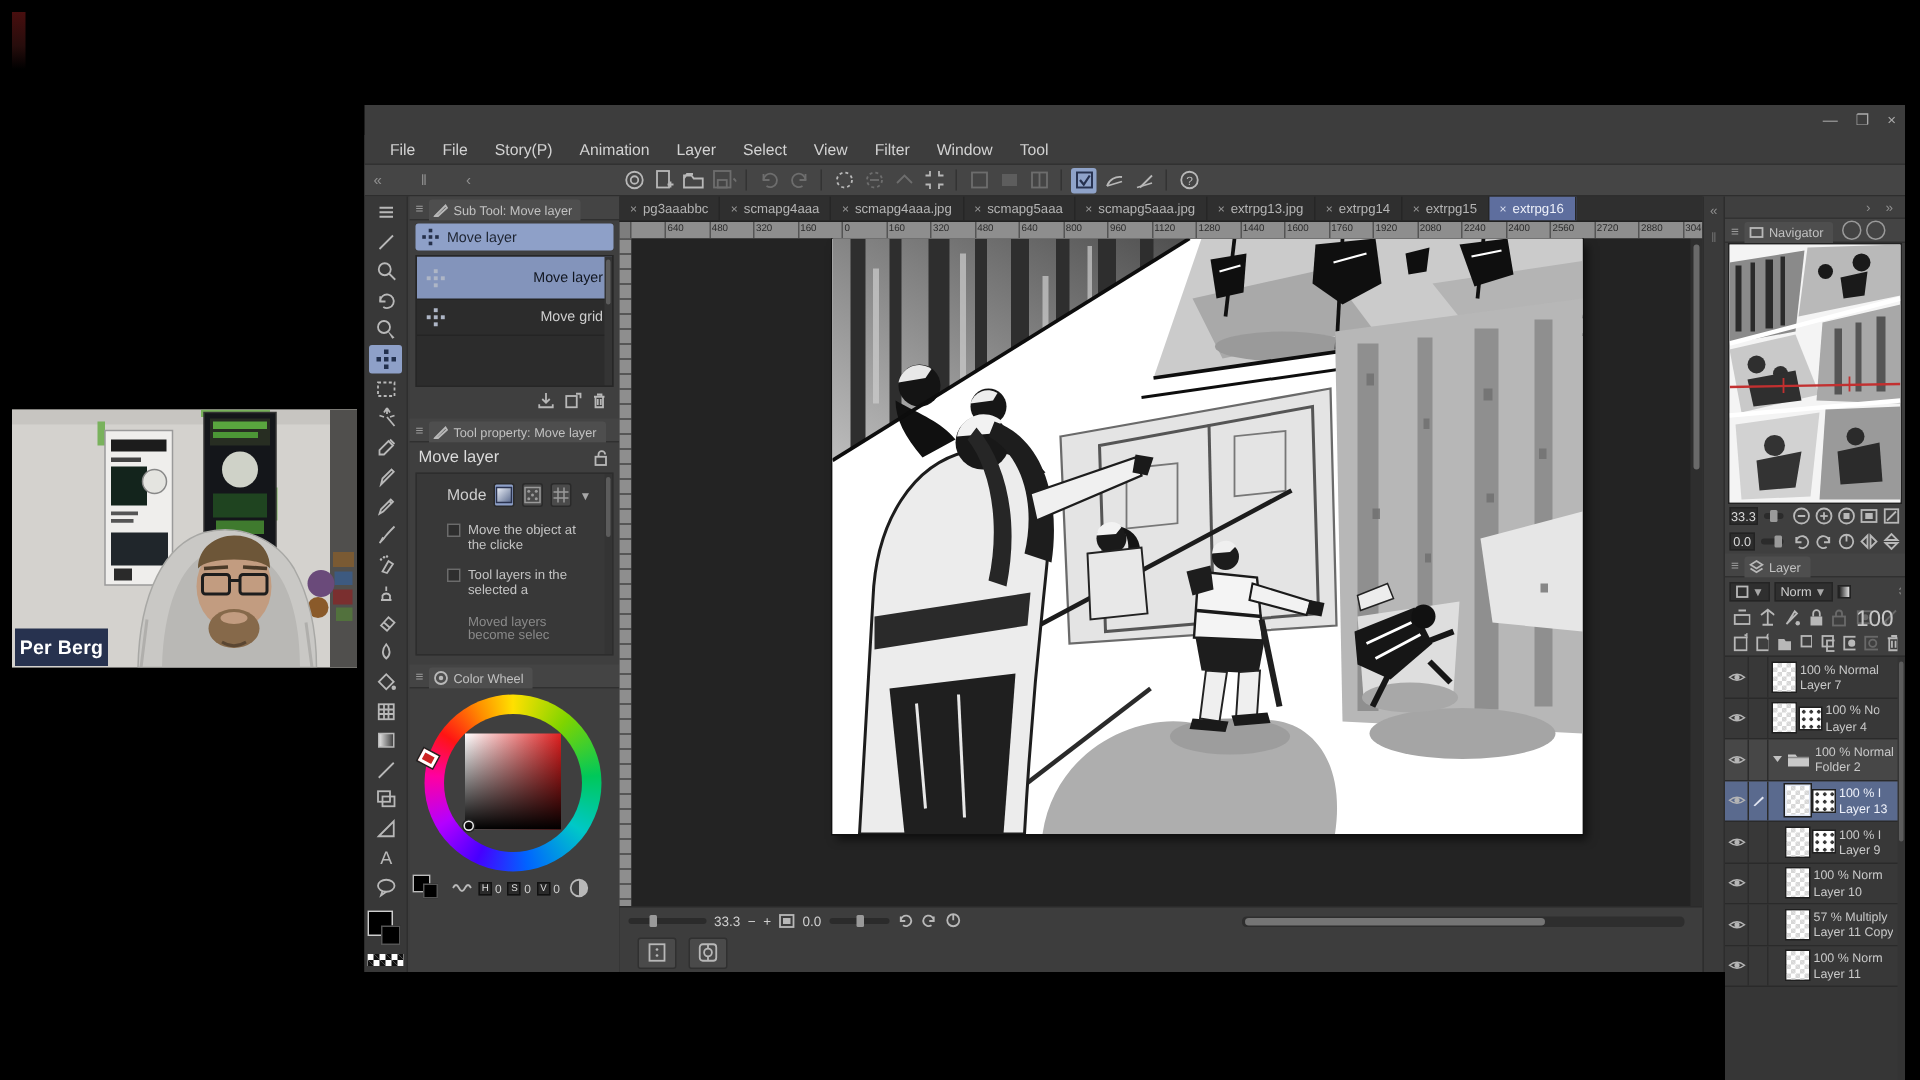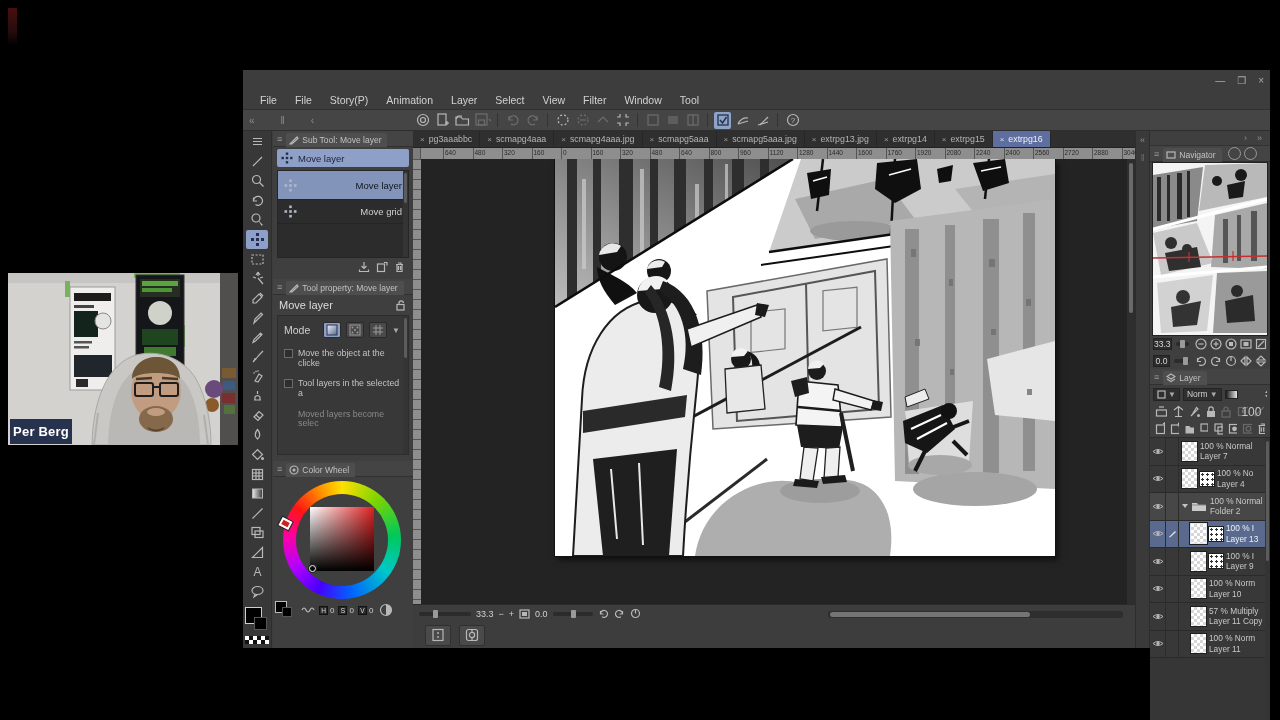--- a/index.html
+++ b/index.html
@@ -34,21 +34,21 @@
   
   #subtool-cur{display:flex;align-items:center;gap:5px;height:18px;background:#8ea0c8;color:#1d2330;margin:2px 4px 0 4px;padding:0 4px;font-size:9.5px;border-radius:2px;}
   #subtool-list{margin:3px 4px 0 4px;background:#2c2c2c;border:1px solid #262626;height:88px;position:relative;overflow:hidden;}
   .st-row{display:flex;align-items:center;height:29px;border-bottom:1px solid #242424;padding:0 6px;font-size:9.5px;color:#cfcfcf;}
   .st-row .lab{flex:1;text-align:right;}
   .st-row.sel{background:#8394bb;color:#10151f;}
   .st-row.short{height:24px;}
   #subtool-foot{display:flex;justify-content:flex-end;gap:6px;padding:3px 8px 0 0;}
   
   #tprop-title{display:flex;align-items:center;justify-content:space-between;padding:4px 6px 2px 6px;font-size:11px;color:#dcdcdc;}
-  #tprop-body{margin:2px 4px 0 4px;background:#383838;border:1px solid #2d2d2d;padding:6px 6px;height:140px;position:relative;}
+  #tprop-body{margin:2px 4px 0 4px;background:#383838;border:1px solid #2d2d2d;padding:6px 20px;height:122px;position:relative;}
   #mode-row{display:flex;align-items:center;gap:5px;}
   #mode-row .mlab{font-size:10.5px;color:#cfcfcf;width:34px;}
   .modebtn{width:18px;height:16px;border:1px solid #2a2a2a;background:#4a4a4a;display:flex;align-items:center;justify-content:center;border-radius:2px;}
   .modebtn.sel{background:#8ea0c8;}
   .chev{color:#a8a8a8;font-size:8px;}
   .opt{display:flex;gap:5px;align-items:flex-start;margin-top:11px;font-size:8.8px;color:#c4c4c4;line-height:1.1;}
   .cbox{width:9px;height:9px;border:1px solid #6b6b6b;background:#2e2e2e;flex:0 0 auto;margin-top:0;}
   .opt.dim{color:#8a8a8a;padding-left:14px;}
   
   #wheelwrap{position:relative;width:128px;height:118px;margin:4px auto 0 auto;}
@@ -1094,21 +1094,21 @@
           <svg width="9" height="9">
             <rect x="1" y="1" width="7" height="7" class="ic"></rect>
           </svg>
           <span class="chev">▼</span>
         </div>
       <div class="drop">
           <span>Norm</span>
           <span class="chev">▼</span>
         </div>
       <div id="opacity-sl"></div>
-      <span style="font-size:12px;margin-top:36px;">100</span>
+      <span style="font-size:15px;margin-top:36px;">100</span>
       <svg width="7" height="10">
           <path d="M1,4 L3.5,1 L6,4 Z M1,6 L3.5,9 L6,6 Z" class="icf"></path>
         </svg>
     </div>
     <div id="lyr-ctl2">
       <svg width="13" height="13">
           <rect x="1.5" y="5" width="10" height="6" class="ic"></rect>
           <line x1="4" y1="2" x2="9" y2="2" class="ic"></line>
         </svg>
       <svg width="13" height="13">

